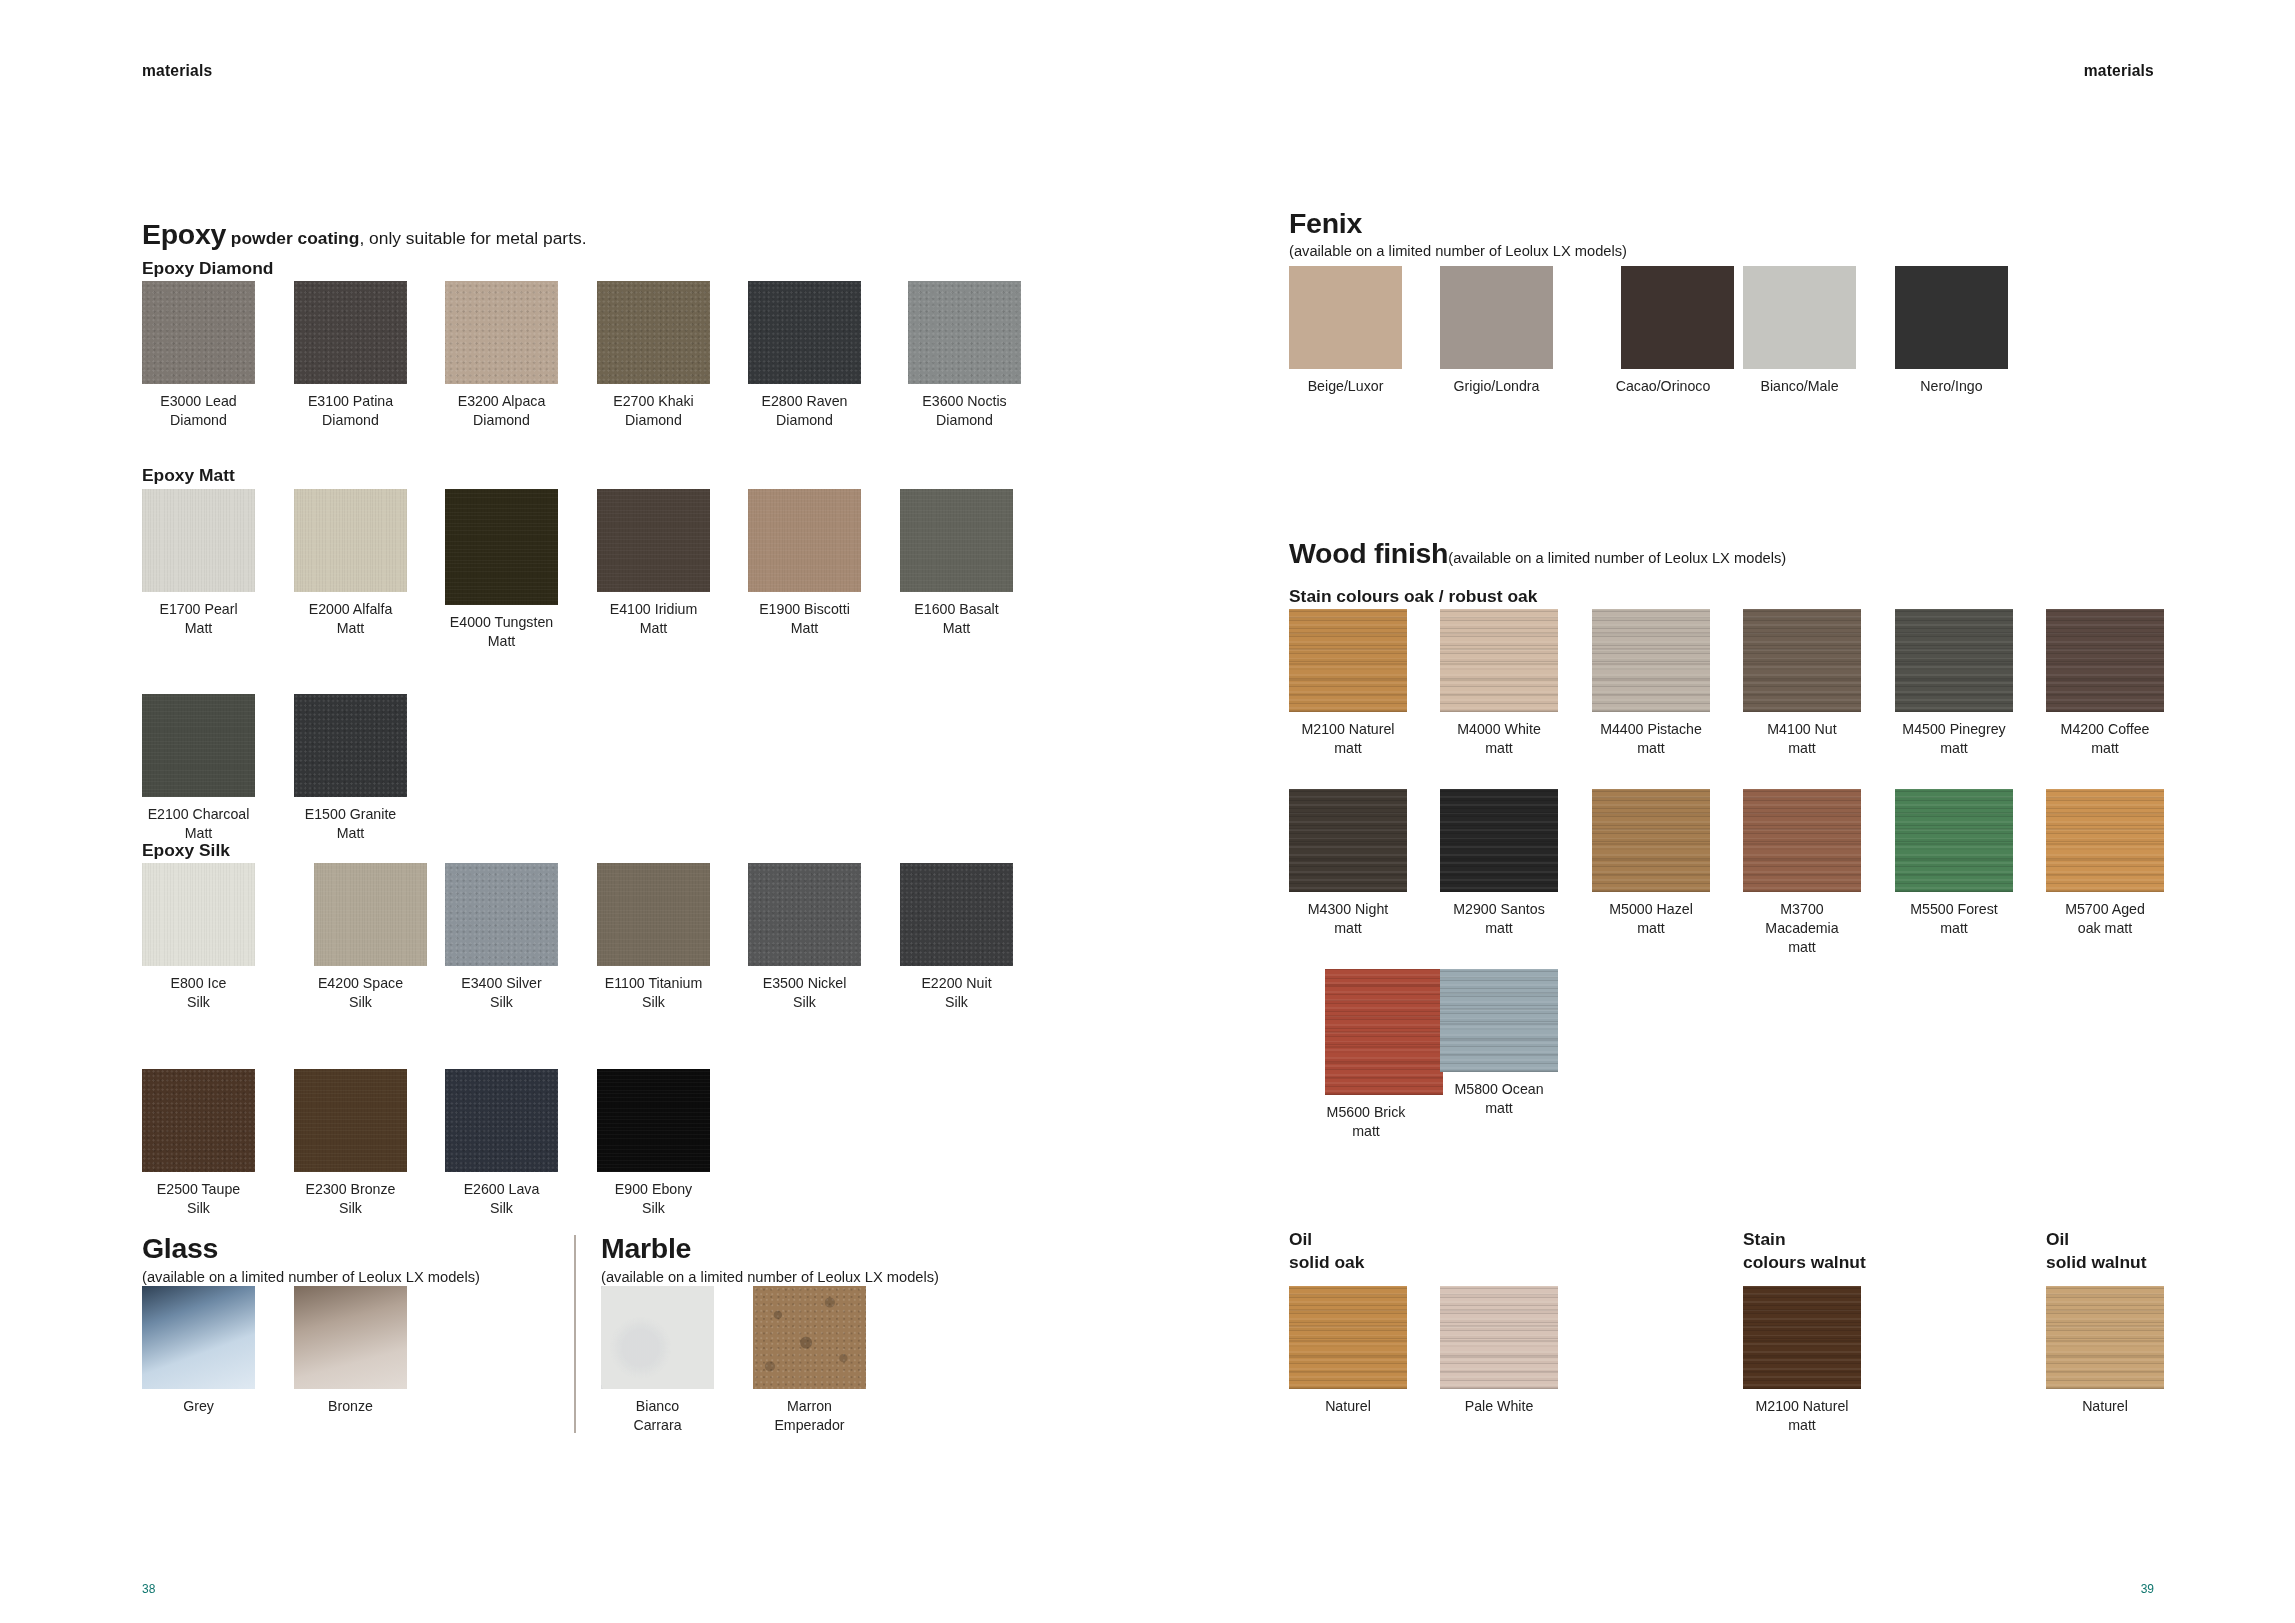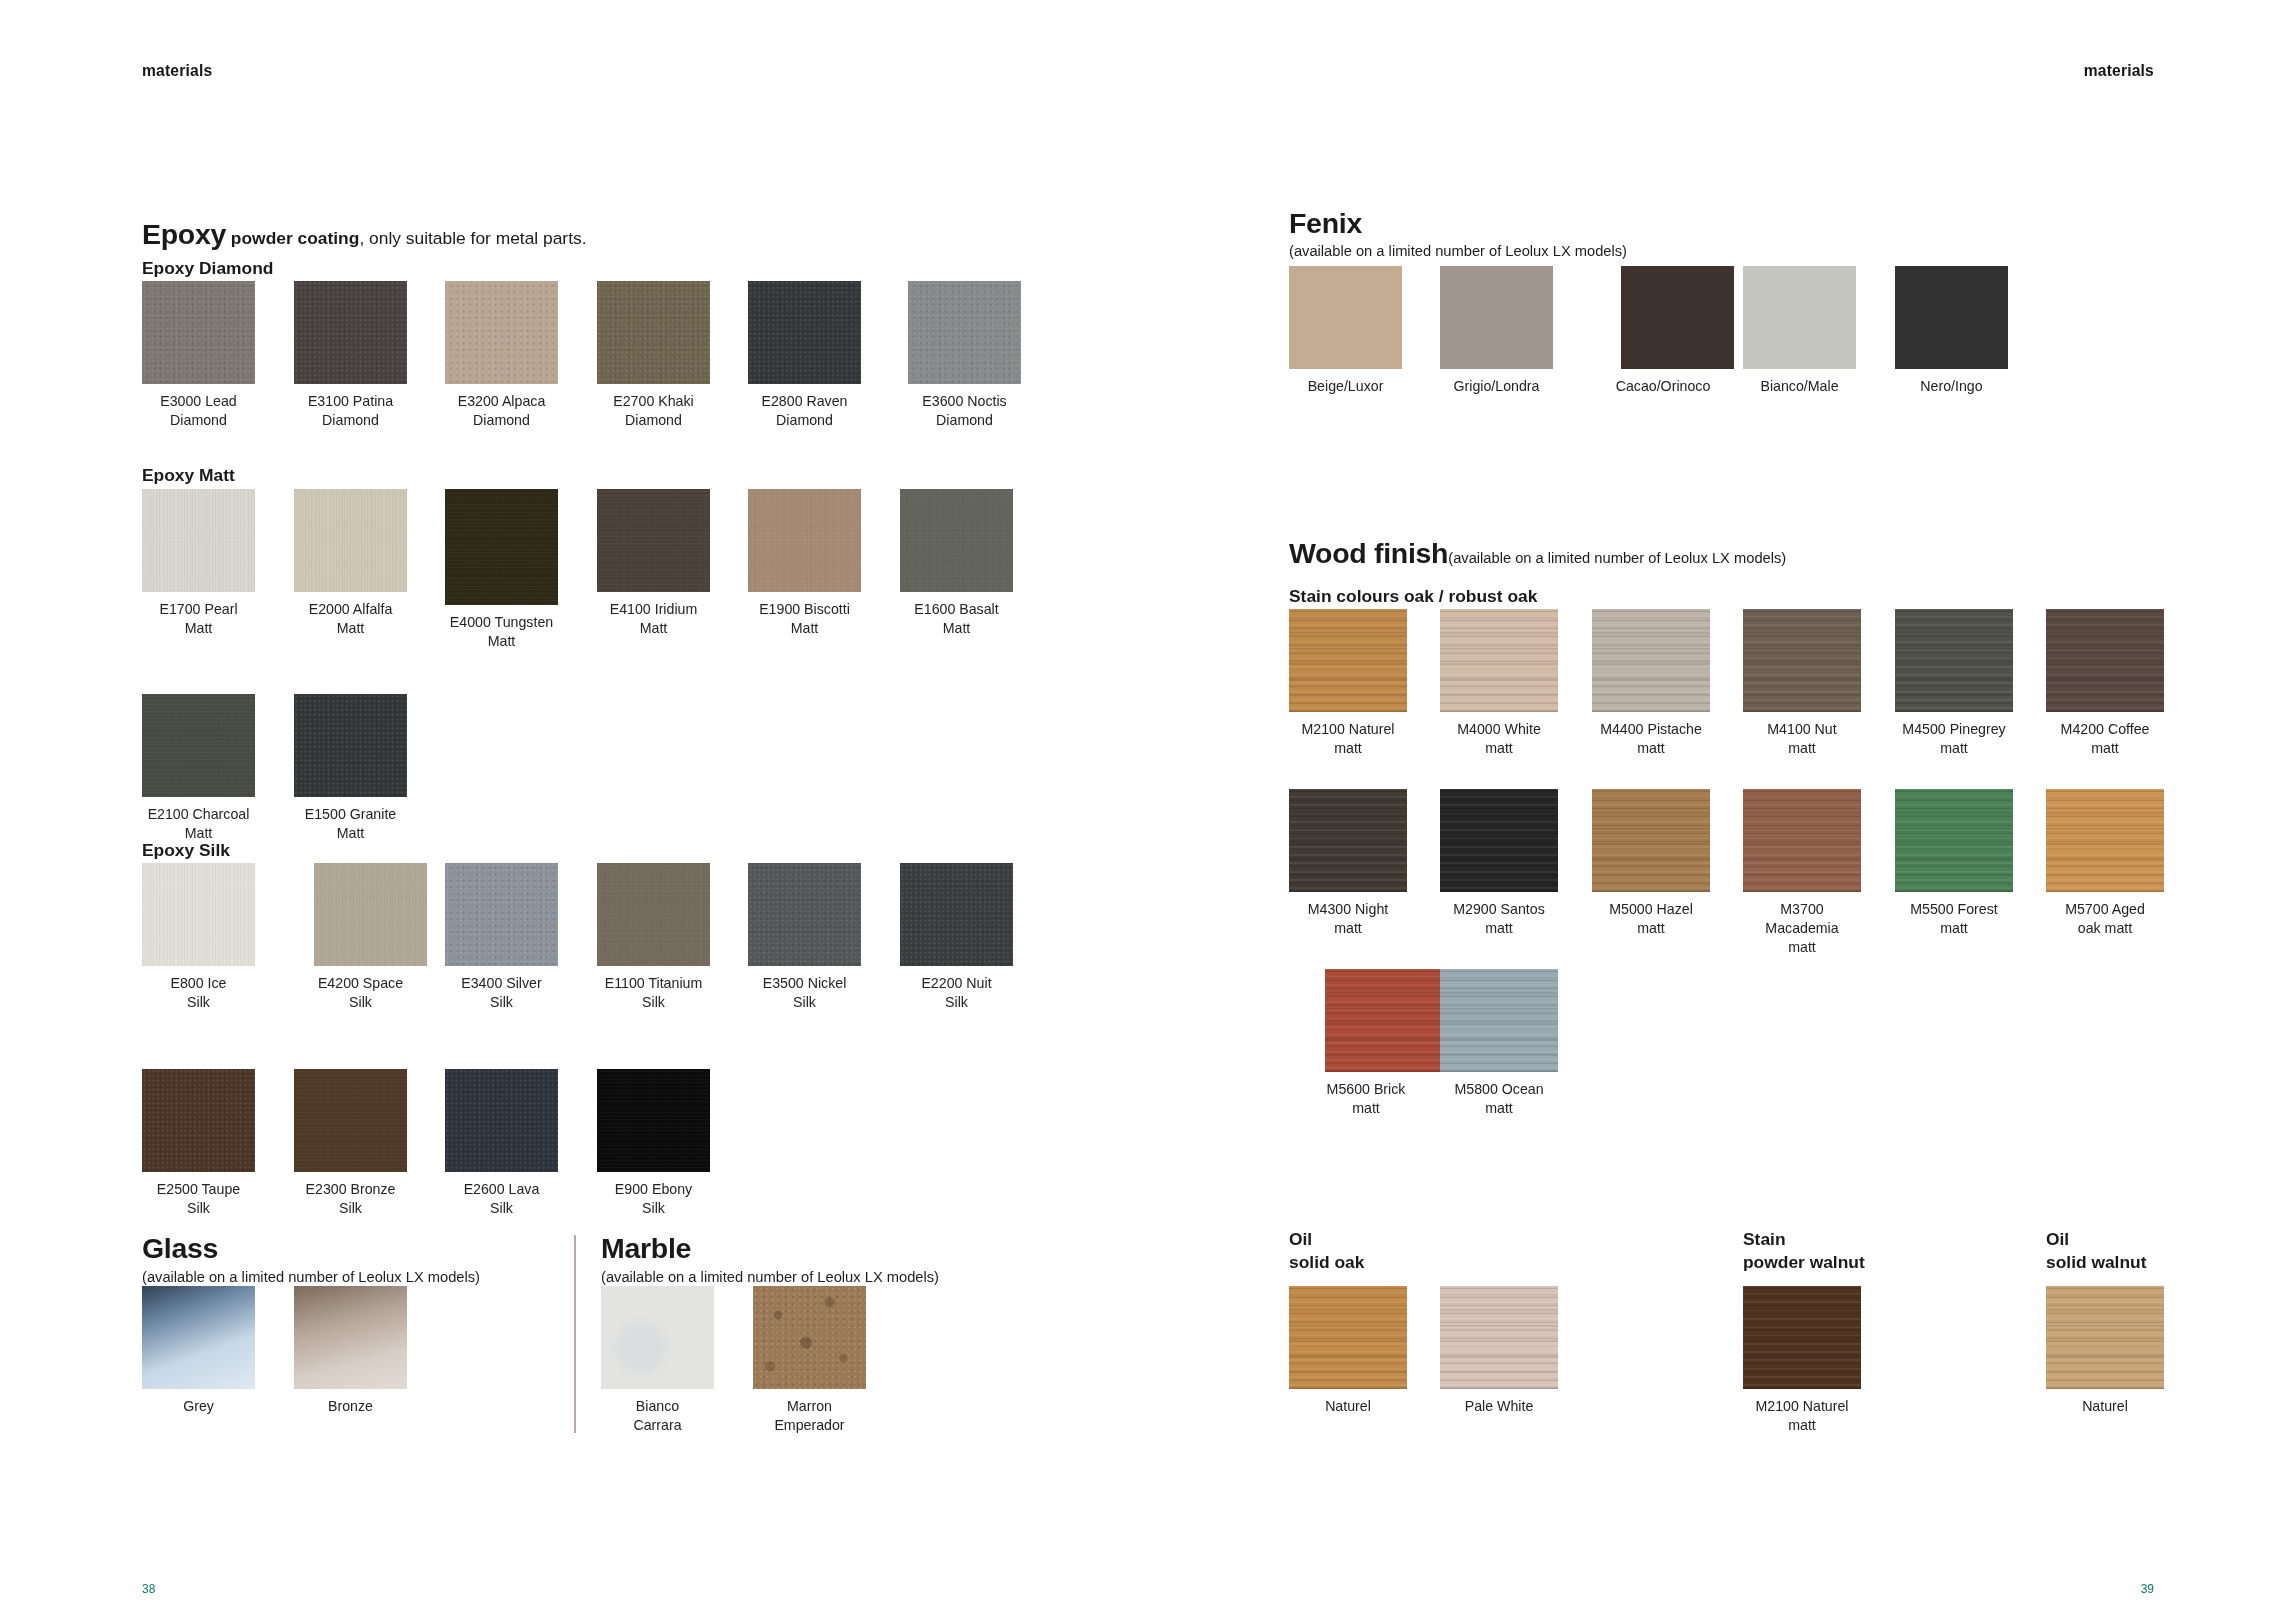--- a/index.html
+++ b/index.html
@@ -359,21 +359,21 @@
     <span class="big">Wood finish</span><span class="reg" style="font-size:14.7px;">(available on a limited number of Leolux LX models)</span>
   </div>
   <div class="grp-title" style="left:141px; top:588px;">Stain colours oak / robust oak</div>
 
   <div class="col-head" style="left:141px; top:1228px;">
     <div>Oil</div>
     <div>solid oak</div>
   </div>
   <div class="col-head" style="left:595px; top:1228px;">
     <div>Stain</div>
-    <div>powder walnut</div>
+    <div>colours walnut</div>
   </div>
   <div class="col-head" style="left:898px; top:1228px;">
     <div>Oil</div>
     <div>solid walnut</div>
   </div>
 
   <div id="right-swatches">
       <div class="swatch-wrap" style="left: 141px; top: 266px; width: 113px; height: 103px;">
         <div class="box " style="background: rgb(196, 171, 148);"></div>
         <div class="cap">Beige/Luxor</div>
@@ -448,21 +448,21 @@
       <div class="swatch-wrap" style="left: 747px; top: 789px; width: 118px; height: 103px;">
         <div class="box tex-wood" style="background: rgb(75, 129, 86);"></div>
         <div class="cap">M5500 Forest
 matt</div>
       </div>
       <div class="swatch-wrap" style="left: 898px; top: 789px; width: 118px; height: 103px;">
         <div class="box tex-wood" style="background: rgb(204, 147, 82);"></div>
         <div class="cap">M5700 Aged
 oak matt</div>
       </div>
-      <div class="swatch-wrap" style="left: 141px; top: 969px; width: 118px; height: 103px; padding-left: 36px;">
+      <div class="swatch-wrap" style="left: 141px; top: 969px; width: 118px; height: 126px; padding-left: 36px;">
         <div class="box tex-wood" style="background: rgb(172, 75, 57);"></div>
         <div class="cap">M5600 Brick
 matt</div>
       </div>
       <div class="swatch-wrap" style="left: 292px; top: 969px; width: 118px; height: 103px;">
         <div class="box tex-wood" style="background: rgb(154, 170, 178);"></div>
         <div class="cap">M5800 Ocean
 matt</div>
       </div>
       <div class="swatch-wrap" style="left: 141px; top: 1286px; width: 118px; height: 103px;">

